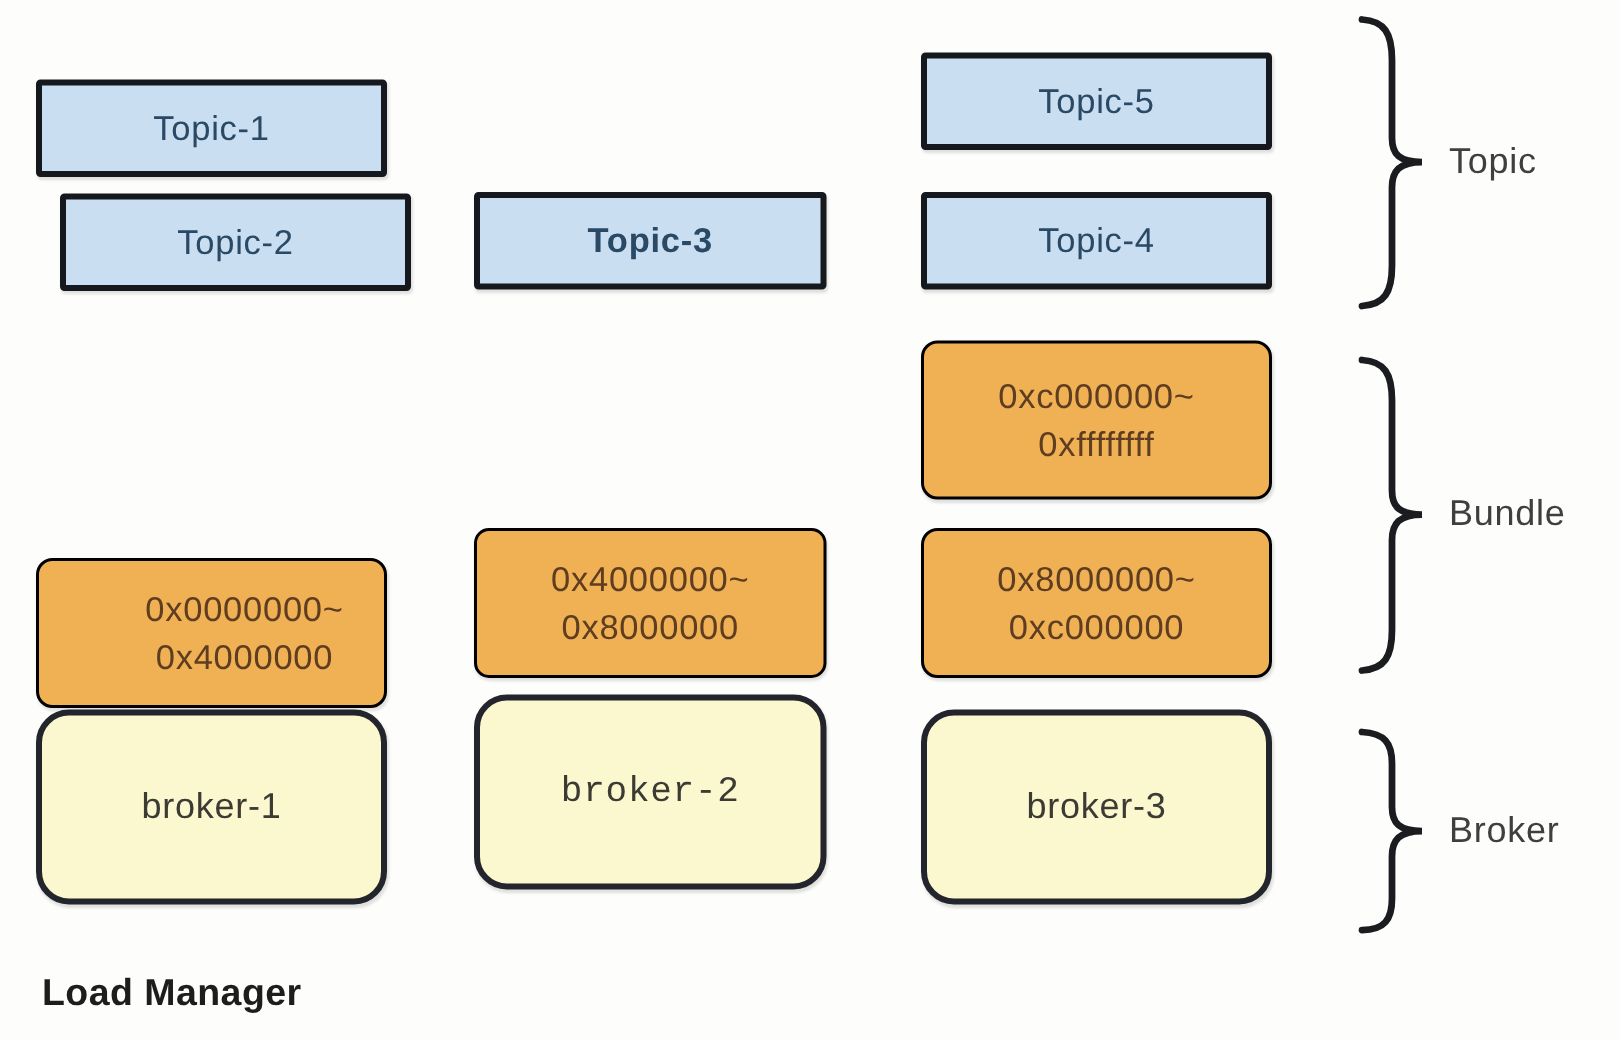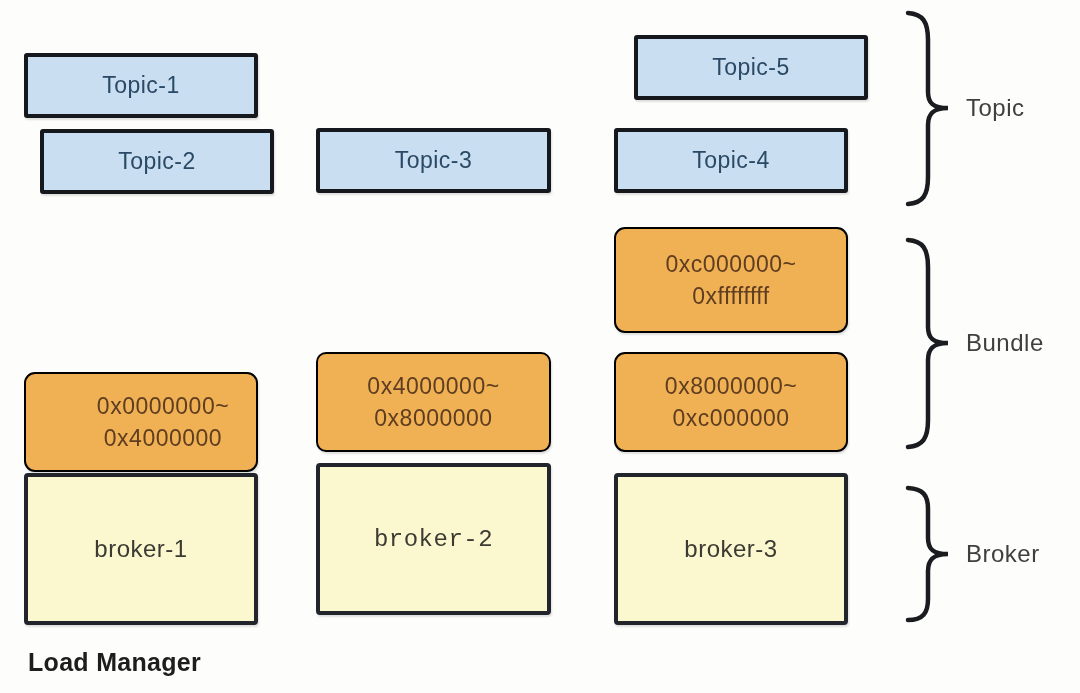--- a/index.html
+++ b/index.html
@@ -42,24 +42,24 @@
     border: 2px solid #000000;
     border-radius: 11px;
     color: #5e3d20;
     font-size: 23px;
     line-height: 32px;
     box-shadow: 1px 2px 2px rgba(0,0,0,0.12);
   }
   .bundle.tall { height: 106px; }
   .broker {
     width: 234px;
-    height: 152px;
+    height: 130px;
     background: #fbf7cf;
     border: 4px solid #22252b;
-    border-radius: 4px;
+    border-radius: 22px;
     color: #3b3b33;
     font-size: 24px;
     box-shadow: 1px 2px 2px rgba(0,0,0,0.12);
   }
   .brace {
     position: absolute;
     left: 903px;
     width: 50px;
   }
   .group-label {
@@ -87,24 +87,24 @@
 <body>
 
 <div class="canvas">
 
   <div class="box topic" style="left:24px; top:53px;">
     <span>Topic-1</span>
   </div>
   <div class="box topic" style="left:40px; top:129px;">
     <span>Topic-2</span>
   </div>
-  <div class="box topic" style="left:316px; top:128px; width:235px;">
+  <div class="box topic" style="left:316px; top:128px; width:235px;font-weight:bold;">
     <span>Topic-3</span>
   </div>
-  <div class="box topic" style="left:614px; top:35px;margin-left:20px;">
+  <div class="box topic" style="left:614px; top:35px;">
     <span>Topic-5</span>
   </div>
   <div class="box topic" style="left:614px; top:128px;">
     <span>Topic-4</span>
   </div>
 
   <div class="box bundle tall" style="left:614px; top:227px;">
     <span>0xc000000~</span>
     <span>0xffffffff</span>
   </div>

